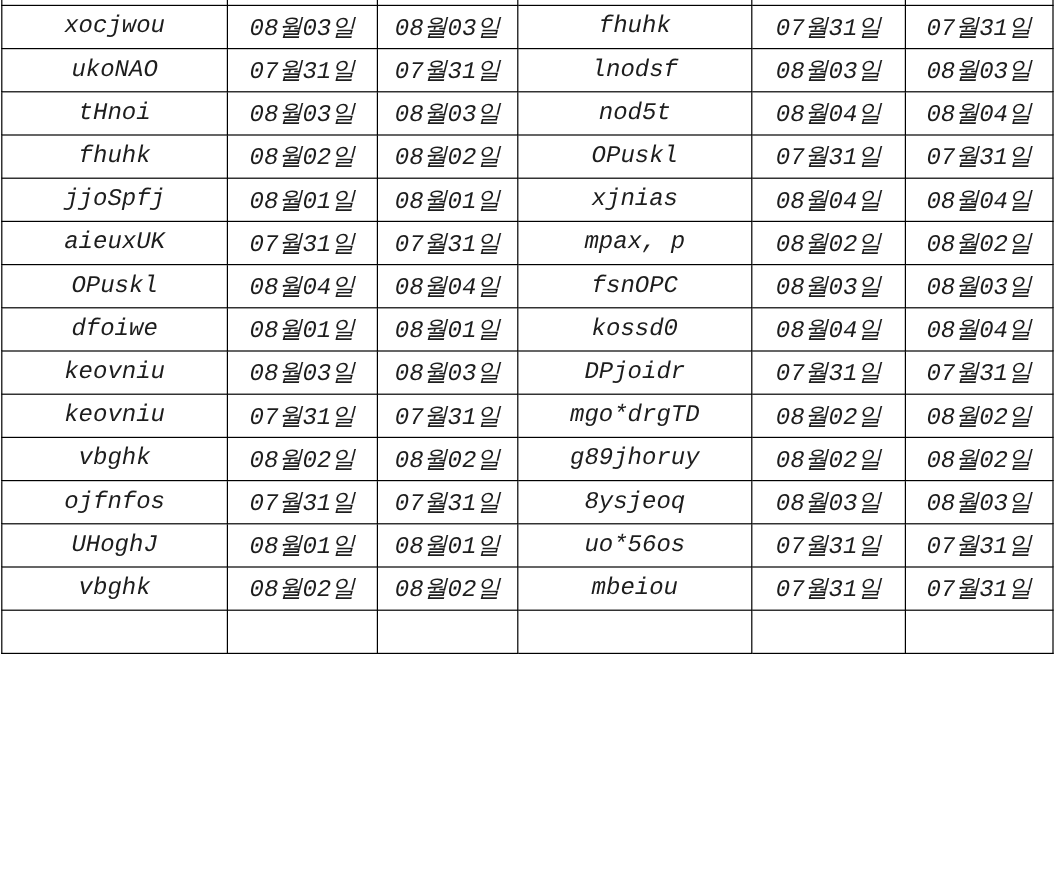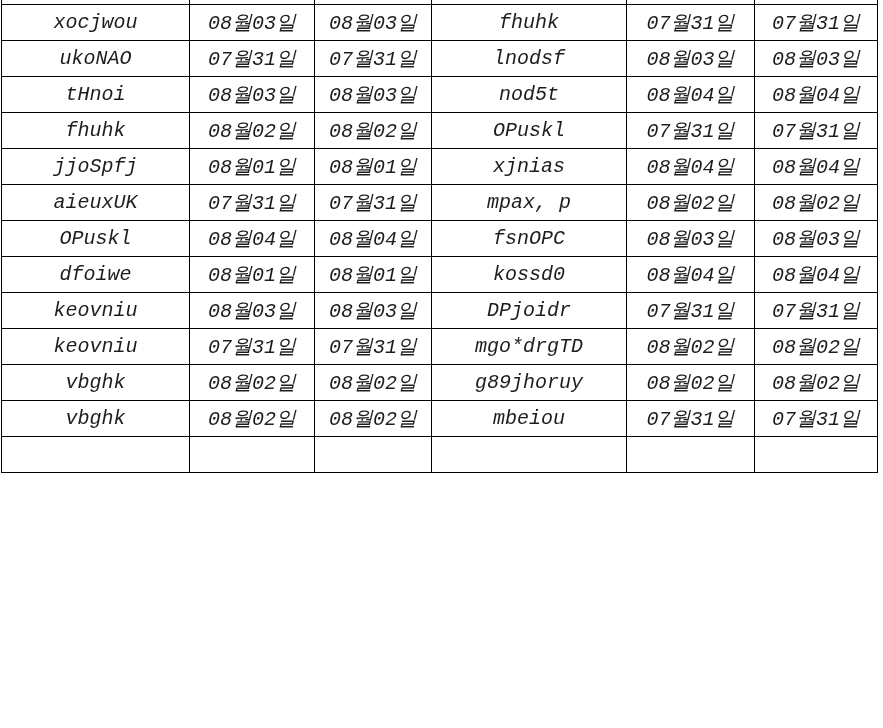--- a/index.html
+++ b/index.html
@@ -138,20 +138,36 @@
   </tr>
         <tr>
     <td>vbghk</td>
     <td>08월02일</td>
     <td>08월02일</td>
     <td>g89jhoruy</td>
     <td>08월02일</td>
     <td>08월02일</td>
   </tr>
         <tr>
+    <td>ojfnfos</td>
+    <td>07월31일</td>
+    <td>07월31일</td>
+    <td>8ysjeoq</td>
+    <td>08월03일</td>
+    <td>08월03일</td>
+  </tr>
+        <tr>
+    <td>UHoghJ</td>
+    <td>08월01일</td>
+    <td>08월01일</td>
+    <td>uo*56os</td>
+    <td>07월31일</td>
+    <td>07월31일</td>
+  </tr>
+        <tr>
     <td>vbghk</td>
     <td>08월02일</td>
     <td>08월02일</td>
     <td>mbeiou</td>
     <td>07월31일</td>
     <td>07월31일</td>
   </tr>
         <tr class="partial-row">
     <td></td>
     <td></td>

